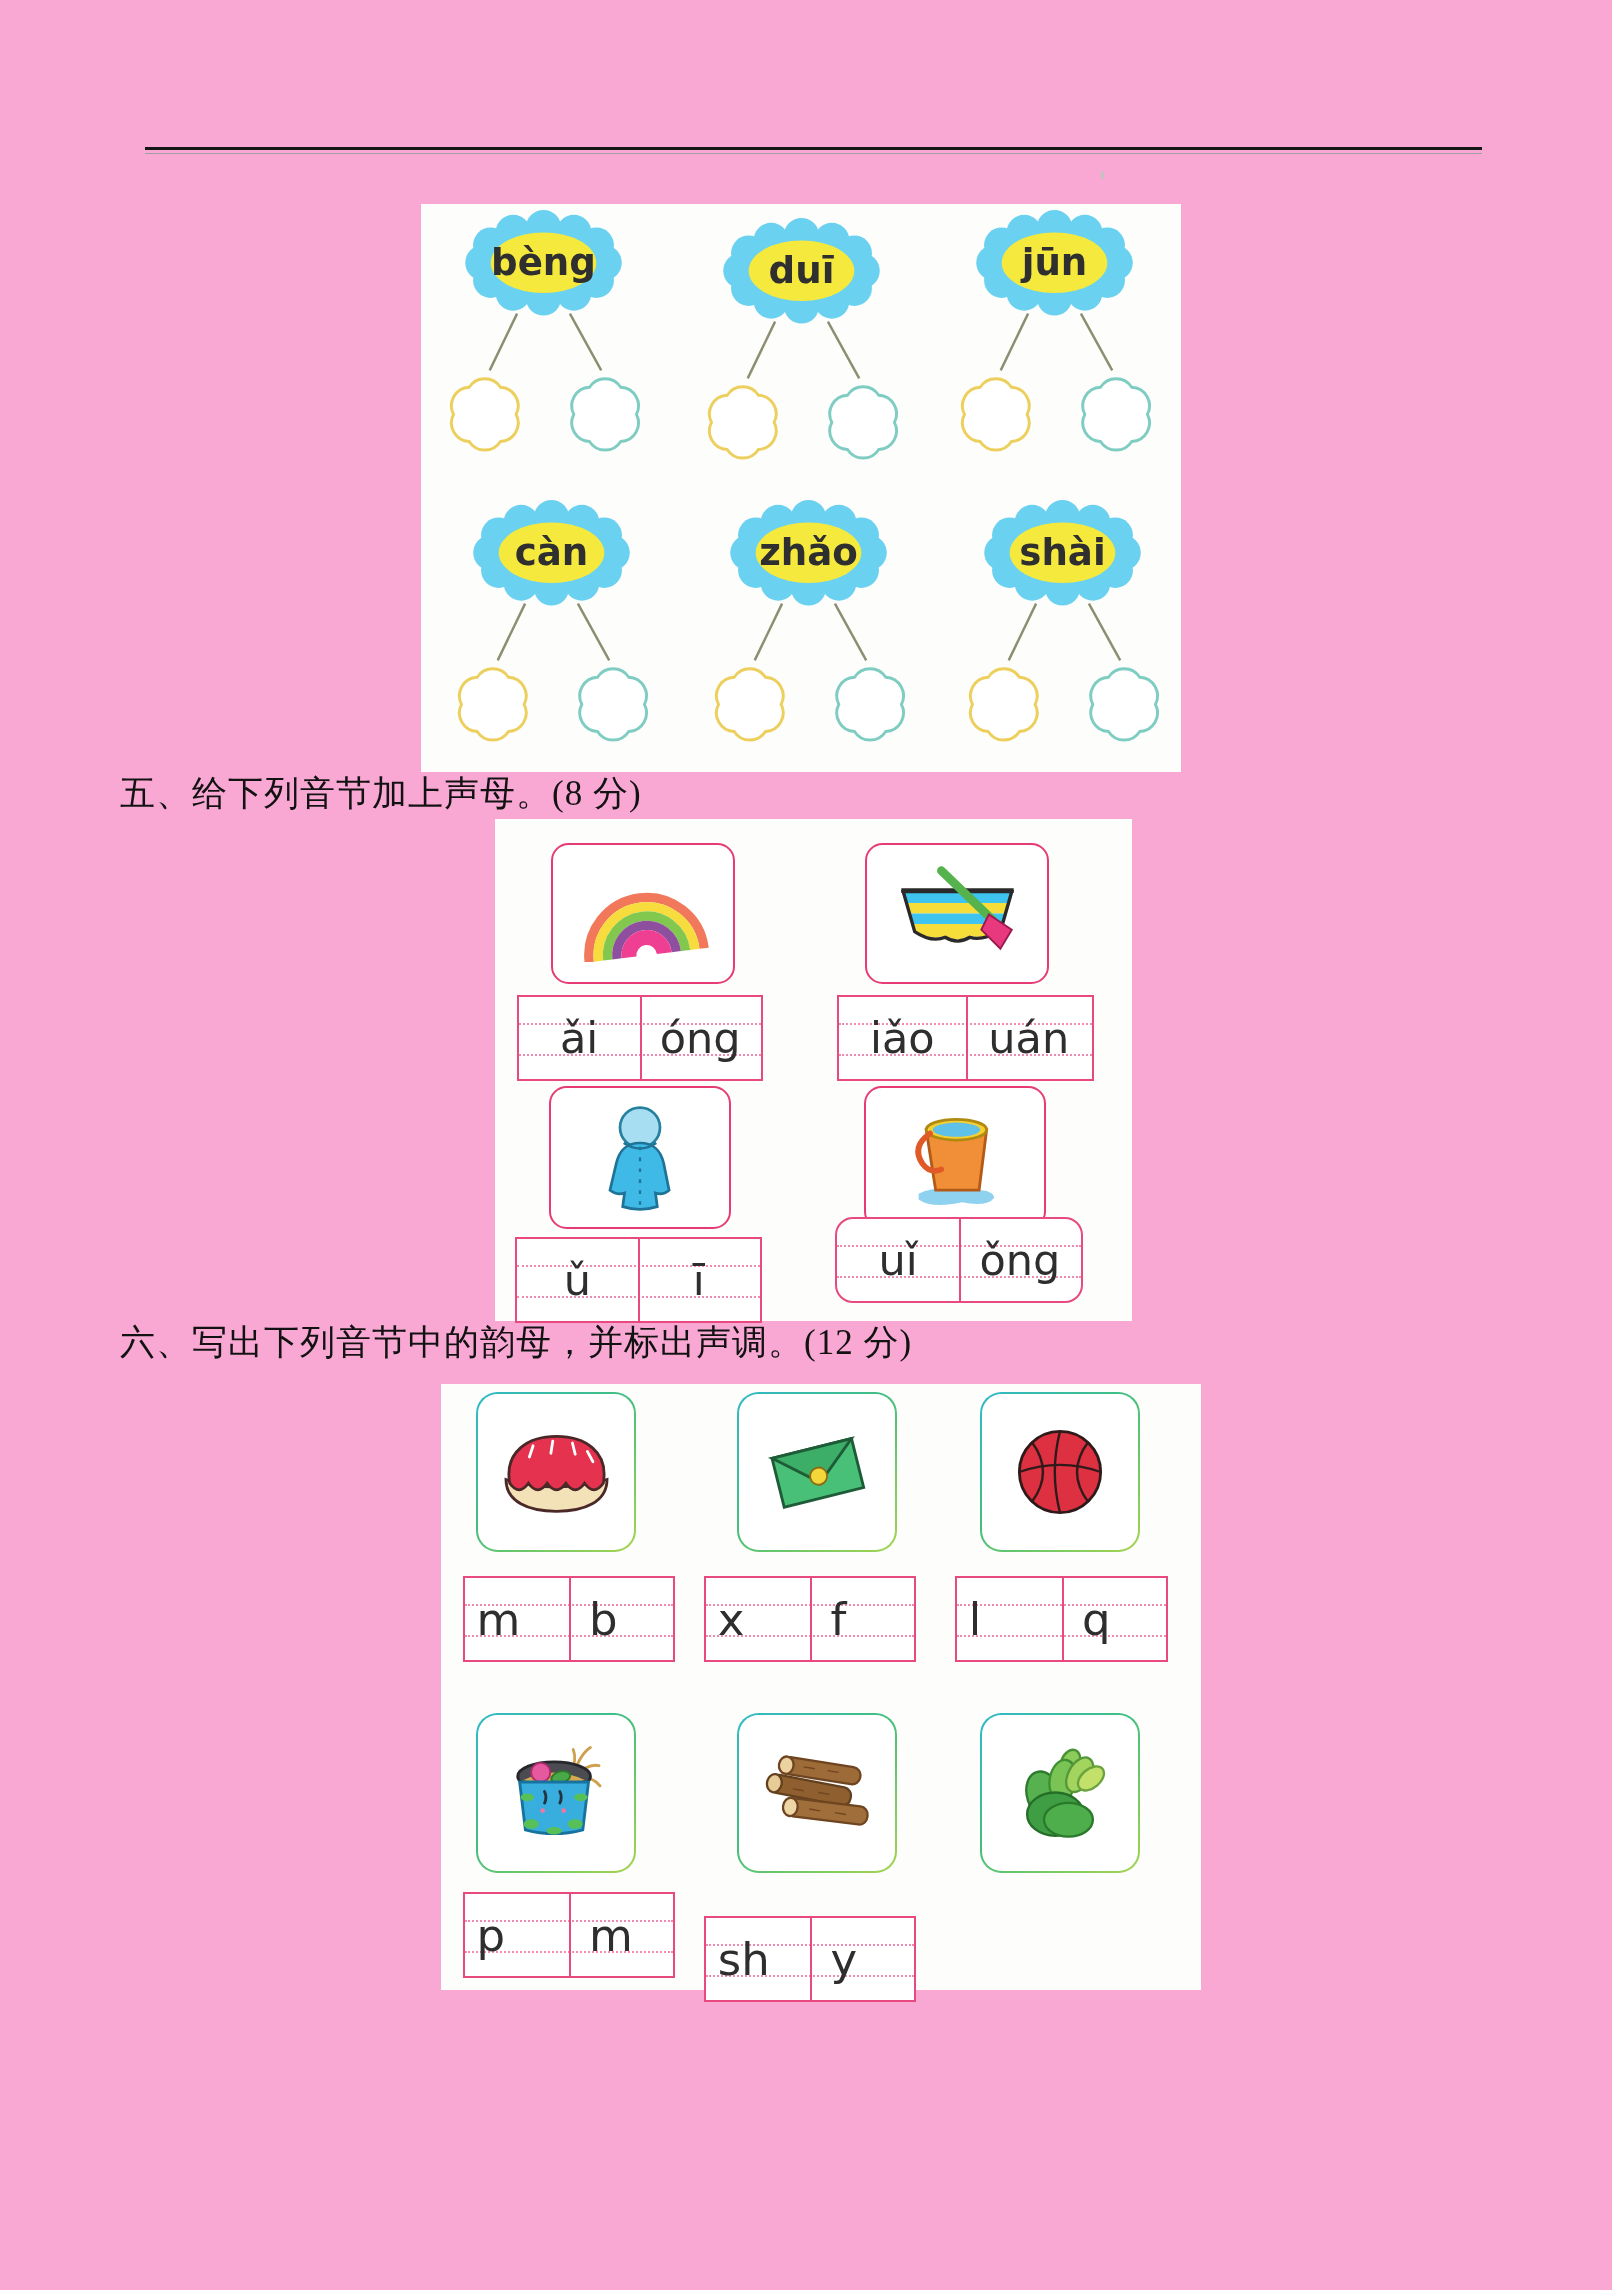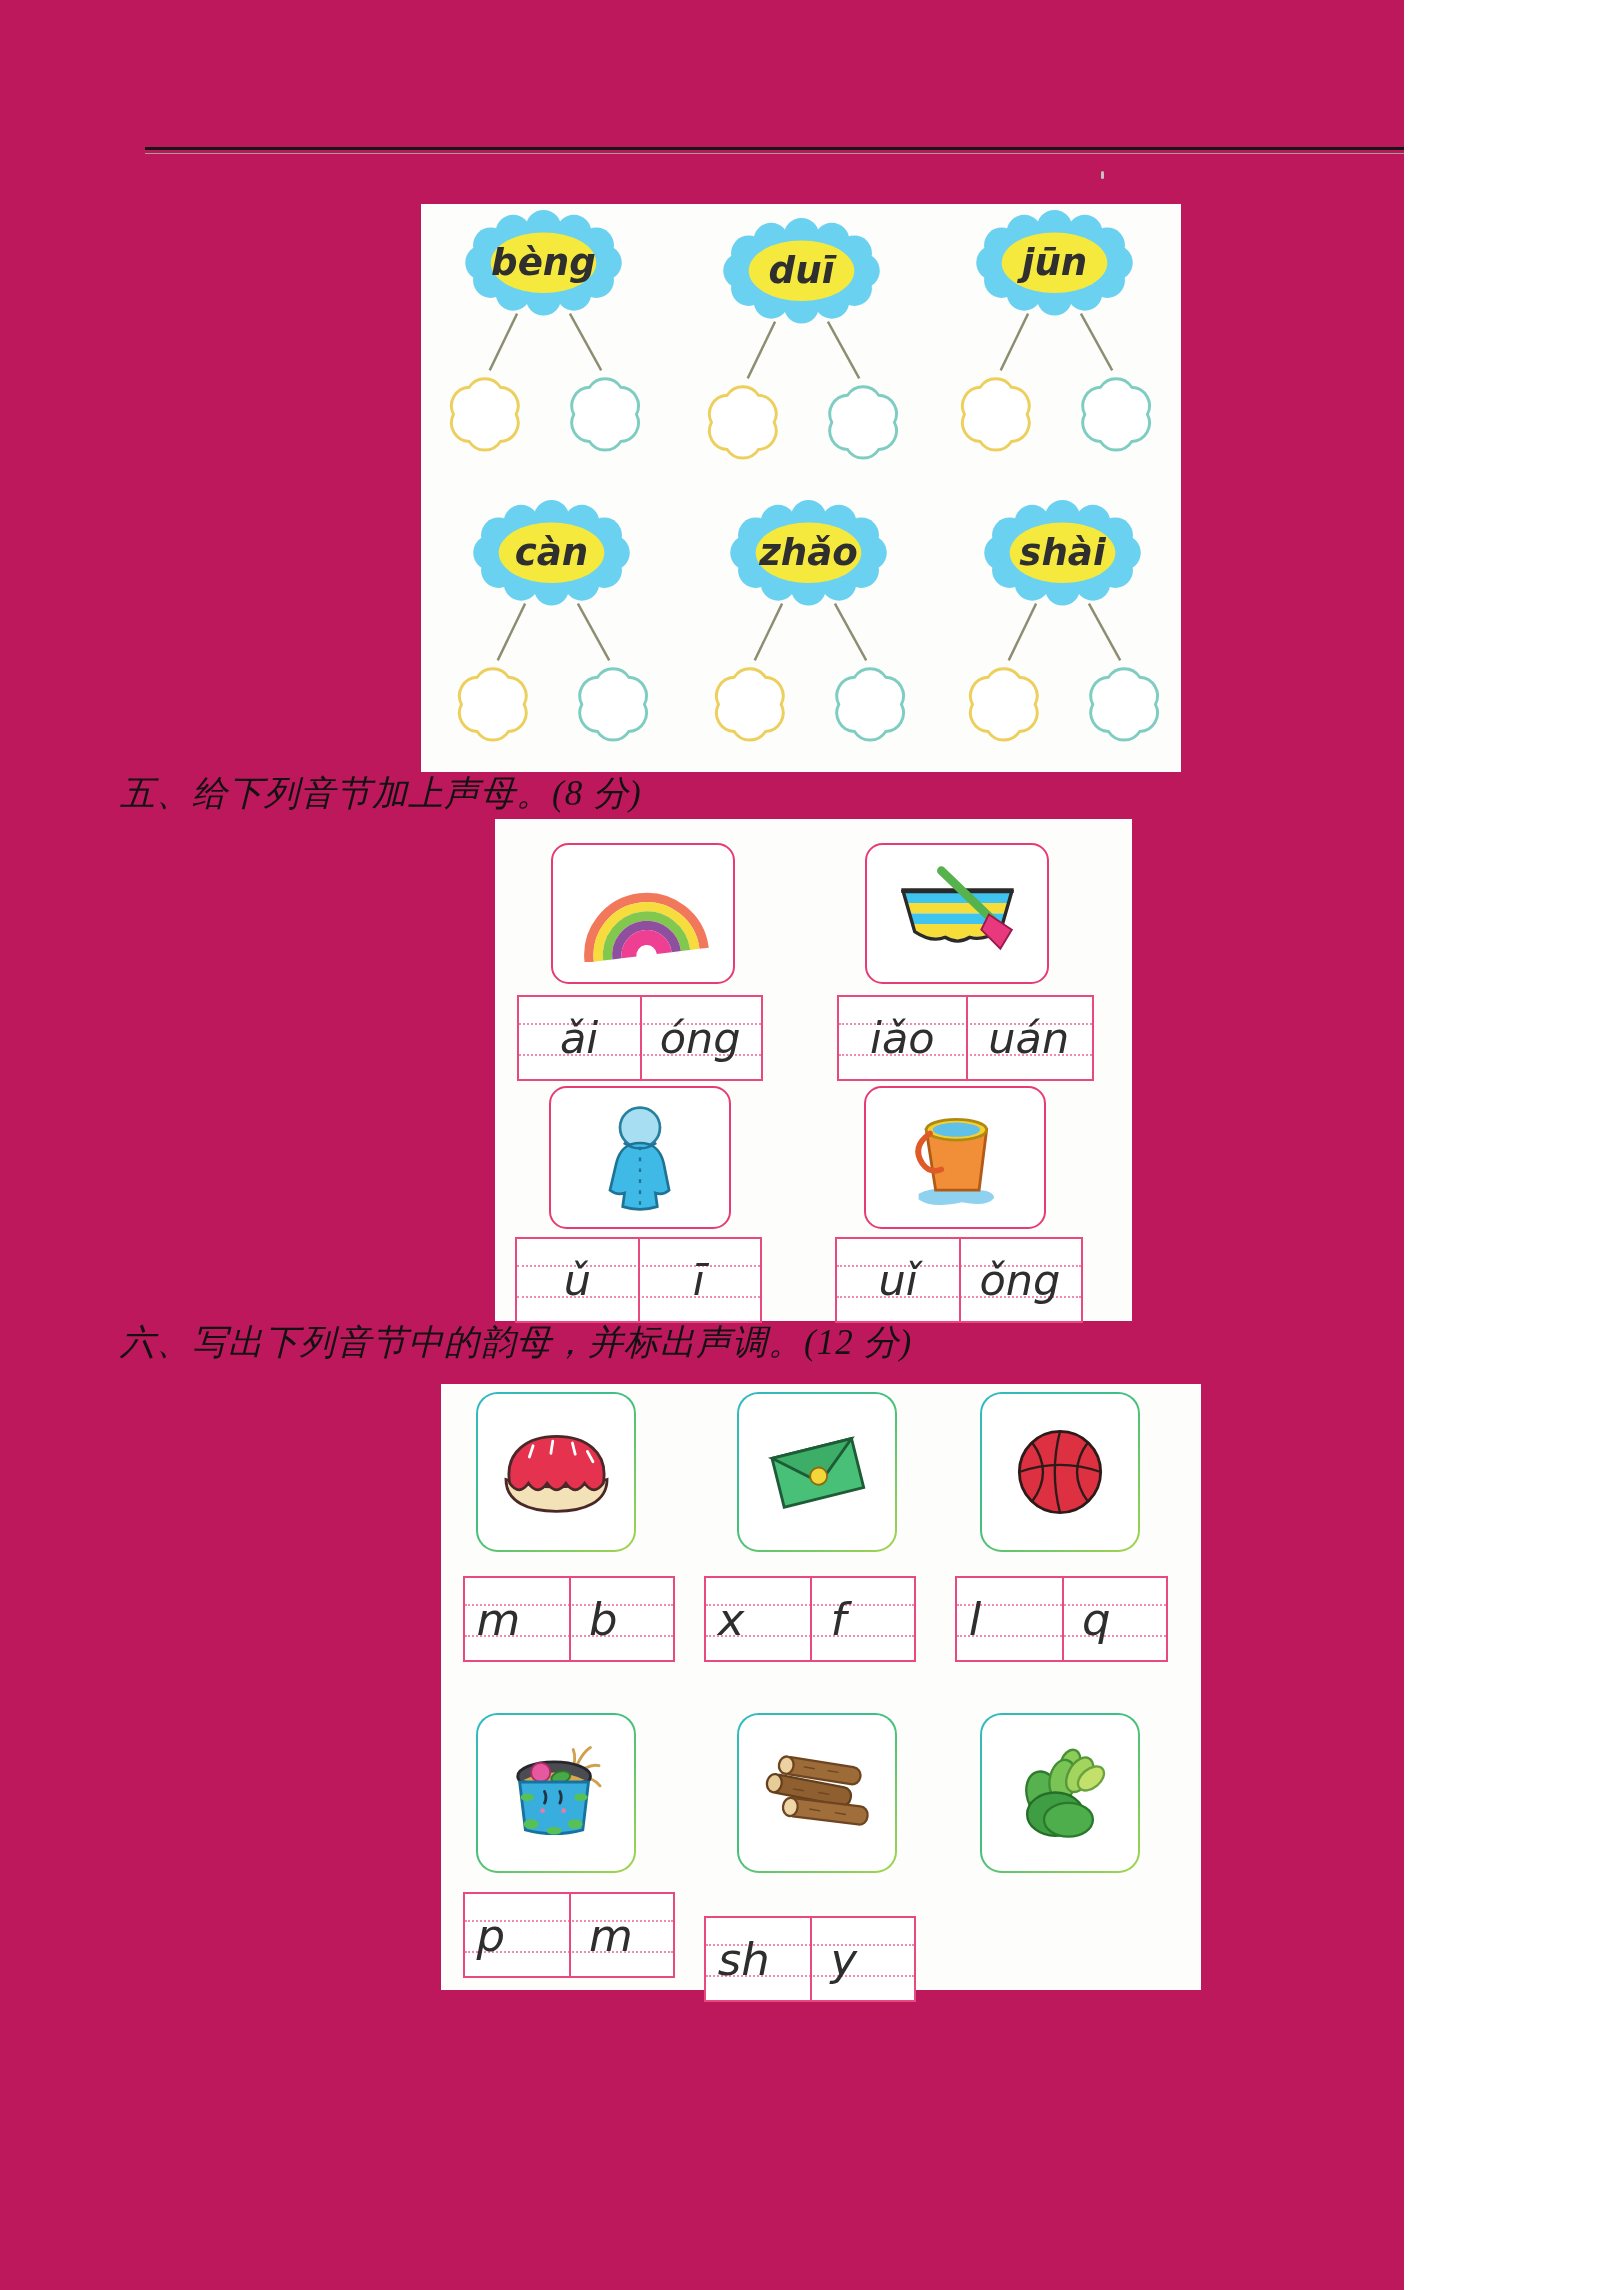--- a/index.html
+++ b/index.html
@@ -1,17 +1,17 @@
 <!DOCTYPE html>
 <html><head>
 <meta charset="utf-8">
 <style>
   html,body{margin:0;padding:0;background:#ffffff;}
-  .page{position:relative;width:1404px;height:2291px;background:#be185d;overflow:hidden;
-        font-family:"Liberation Serif","DejaVu Serif",serif;font-style:italic;}
+  .page{position:relative;width:1612px;height:2291px;background:#f9a8d4;overflow:hidden;
+        font-family:"Liberation Serif","DejaVu Serif",serif;}
   .top-rule{position:absolute;left:145px;top:147px;width:1337px;height:2.9px;
             border-top:3.9px solid #161616;border-bottom:1px solid #9f9f9f;}
   .artifact{position:absolute;left:1101px;top:171px;width:2.9px;height:7.8px;background:#c2c2c2;border-radius:2px;}
   .heading{position:absolute;left:120px;margin:0;font-size:35px;font-weight:400;color:#121212;
            white-space:nowrap;letter-spacing:1px;}
   .fig{position:absolute;background:#fdfdfb;}
   .match-unit{position:absolute;width:225px;height:274px;}
   .card{position:absolute;background:#ffffff;display:flex;align-items:center;justify-content:center;}
   .card.pink{border:2.9px solid #e63b74;border-radius:17.6px;}
   .card.green{border:2.9px solid transparent;border-radius:21.6px;
@@ -291,21 +291,21 @@
     <div class="pgrid" style="left:19.6px;top:418px;width:243px;height:82px;">
       <div class="pg-line l1"></div>
       <div class="pg-line l2"></div>
       <div class="pg-cells">
         <div class="pg-cell">ǔ</div>
         <div class="pg-cell">ī</div>
       </div>
       <div class="pg-div"></div>
     </div>
 
-    <div class="pgrid" style="left:340px;top:418px;width:244px;height:82px;">
+    <div class="pgrid" style="left:340px;top:398px;width:244px;height:82px;border-radius:18px;">
       <div class="pg-line l1"></div>
       <div class="pg-line l2"></div>
       <div class="pg-cells">
         <div class="pg-cell">uǐ</div>
         <div class="pg-cell">ǒng</div>
       </div>
       <div class="pg-div"></div>
     </div>
   </div>
 

